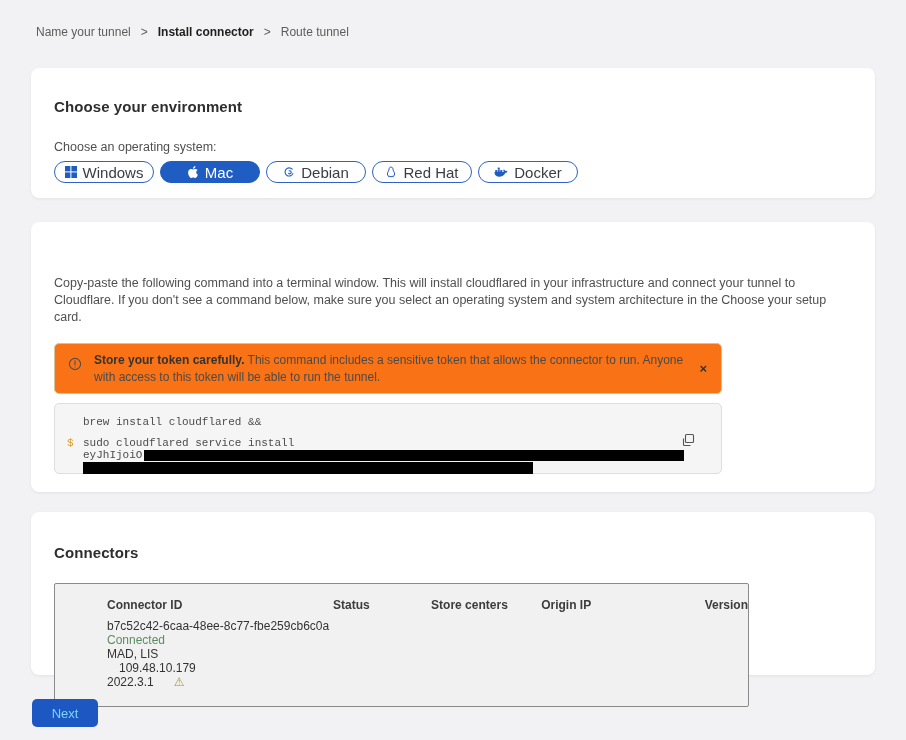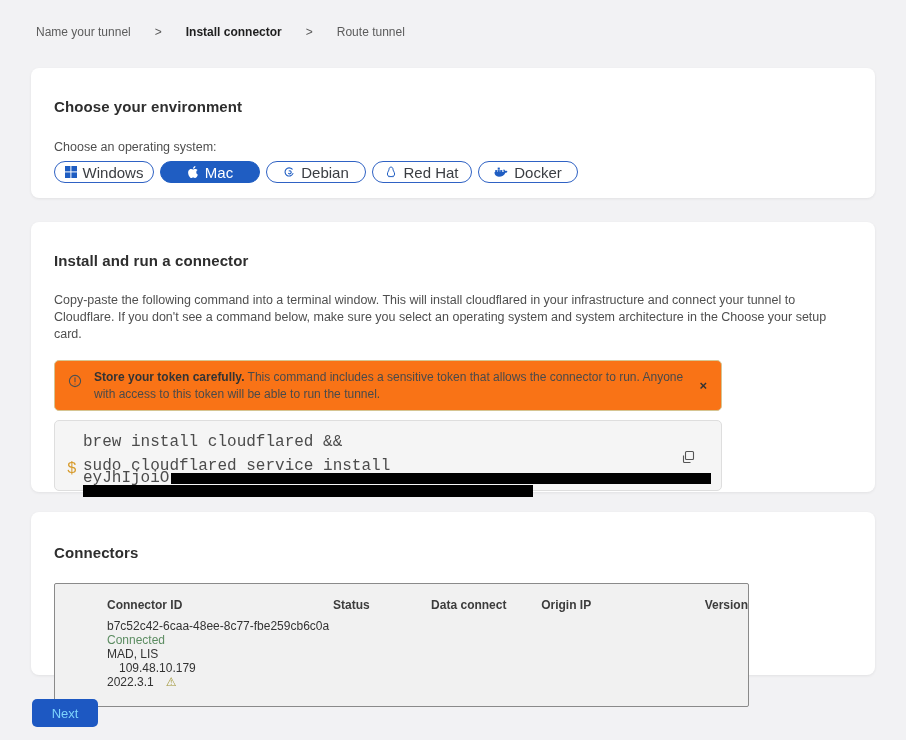--- a/index.html
+++ b/index.html
@@ -1,19 +1,19 @@
 <!DOCTYPE html>
 <html><head>
 <meta charset="utf-8">
 <style>
   * { margin:0; padding:0; box-sizing:border-box; }
   html,body { width:906px; height:740px; background:#f2f2f4; font-family:"Liberation Sans", sans-serif; overflow:hidden; }
 
   
-  .breadcrumb { padding:25px 0 0 36px; font-size:12px; color:#5c5c5c; display:flex; gap:24px; align-items:center; }
+  .breadcrumb { padding:25px 0 0 36px; font-size:12px; color:#5c5c5c; display:flex; gap:10px; align-items:center; }
   .crumb { cursor:default; }
   .crumb.active { color:#1f1f1f; font-weight:bold; }
   .crumb-sep { color:#5c5c5c; }
 
   
   .card { background:#fff; border-radius:8px; margin:0 31px; box-shadow:0 1px 3px rgba(0,0,0,.07); }
   .card-1 { margin-top:29px; padding:30px 23px 18px 23px; height:130px; }
   .card-2 { margin-top:24px; padding:30px 23px 26px 23px; height:270px; }
   .card-3 { margin-top:20px; padding:32px 23px 22px 23px; height:163px; }
   .card h2 { font-size:15px; color:#2e2e2e; letter-spacing:.1px; }
@@ -31,40 +31,40 @@
   .desc { margin-top:23px; font-size:12.5px; line-height:17px; color:#4f4f4f; max-width:798px; }
   .banner { margin-top:17px; width:668px; min-height:48px; background:#f97316; border:1px solid #d6c592;
             border-radius:5px; display:flex; gap:12px; padding:8px 12px 8px 13px; }
   .banner-icon { flex:0 0 14px; margin-top:5px; }
   .banner-text { font-size:12px; line-height:16.5px; color:#4a4a4a; flex:1; }
   .banner-text b { color:#333; }
   .banner-close { align-self:center; border:none; background:none; font-size:13px; font-weight:bold; color:#333;
                   cursor:pointer; padding:0 2px; line-height:1; font-family:"Liberation Sans", sans-serif; }
   .codeblock { position:relative; margin-top:9px; width:668px; height:71px; background:#f5f5f5;
                border:1px solid #dedede; border-radius:5px; padding:12px 16px 10px 12px;
-               font-family:"Liberation Mono", monospace; font-size:16px; color:#4c4c4c; }
+               font-family:"Liberation Mono", monospace; font-size:11px; color:#4c4c4c; }
   .code-line1 { padding-left:16px; margin-bottom:9px; white-space:pre; }
   .code-grid { display:flex; }
   .code-prompt { width:16px; color:#d79b2c; flex:0 0 16px; }
   .code-body { flex:1; }
   .code-sudo { line-height:13px; white-space:pre; }
   .token-line { line-height:11px; display:flex; align-items:center; }
   .redact-1 { display:inline-block; width:540px; height:11px; background:#000; margin-left:2px; }
   .redact-2 { display:block; width:450px; height:12px; background:#000; margin-top:1px; }
   .copy-btn { position:absolute; top:27px; right:24px; background:none; border:none; cursor:pointer; padding:2px; }
 
   
   .conn-table { margin-top:22px; width:695px; background:#f1f1f1; border:1px solid #8a8a8a; border-radius:2px;
                 padding:14px 0 17px 52px; }
   .t-row { display:flex; font-size:12px; }
   .t-head { color:#3c3c3c; font-weight:bold; margin-bottom:7px; }
   .t-vals { color:#333;flex-direction:column; }
   .c1 { width:242px; } .c2 { width:105px; } .c3 { width:105px; } .c4 { width:175px;margin-left:12px; } .c5 { flex:1; }
   .status-connected { color:#5b8c61; }
-  .version-cell { display:flex; align-items:center; gap:12px; }
+  .version-cell { display:flex; align-items:center; gap:20px; }
   .warn-tri { color:#9f9434; font-size:12px; }
 
   
   .next-btn { margin:24px 0 0 32px; width:66px; height:28px; background:#1d58c2; color:#7dd3fc; border:none;
               border-radius:5px; font-size:13px; font-family:"Liberation Sans", sans-serif; cursor:pointer; }
 </style>
 </head>
 <body>
 
 
@@ -136,21 +136,20 @@
           </svg>
       </span>
       <span>Docker</span>
     </button>
 
   </div>
 </section>
 
 
 <section class="card card-2">
-  <h2>Install and run a connector</h2>
   <p class="desc">Copy-paste the following command into a terminal window. This will install cloudflared in your infrastructure and connect your tunnel to Cloudflare. If you don't see a command below, make sure you select an operating system and system architecture in the Choose your setup card.</p>
 
   <div class="banner">
     <span class="banner-icon">
       <svg width="14" height="14" viewBox="0 0 14 14" fill="none" stroke="#4f4f4f" stroke-width="1.1">
           <circle cx="7" cy="7" r="5.6"></circle>
           <line x1="7" y1="3.7" x2="7" y2="7.7" stroke-linecap="round"></line>
           <circle cx="7" cy="10" r=".55" fill="#4f4f4f" stroke="none"></circle>
         </svg>
     </span>
@@ -181,21 +180,21 @@
 </section>
 
 
 <section class="card card-3">
   <h2>Connectors</h2>
 
   <div class="conn-table">
     <div class="t-row t-head">
       <span class="c1">Connector ID</span>
       <span class="c2">Status</span>
-      <span class="c3">Data connect</span>
+      <span class="c3">Store centers</span>
       <span class="c4">Origin IP</span>
       <span class="c5">Version</span>
     </div>
     <div class="t-row t-vals">
       <span class="c1">b7c52c42-6caa-48ee-8c77-fbe259cb6c0a</span>
       <span class="c2 status-connected">Connected</span>
       <span class="c3">MAD, LIS</span>
       <span class="c4">109.48.10.179</span>
       <span class="c5 version-cell">
         <span>2022.3.1</span>

